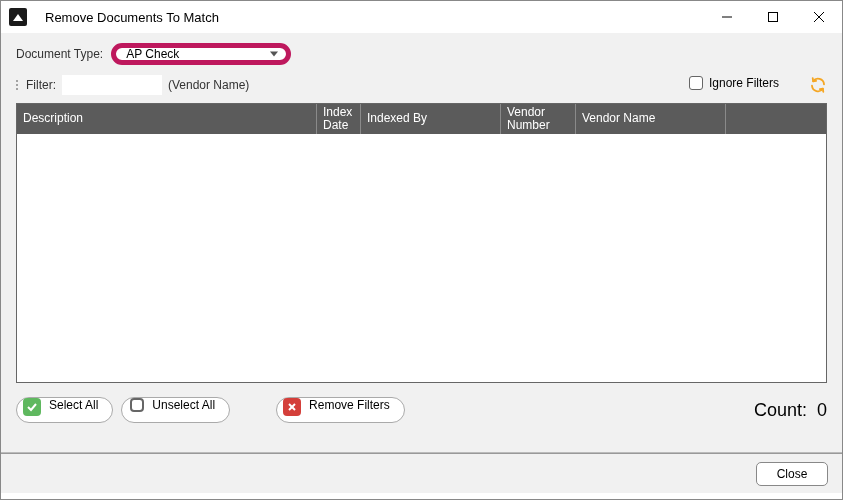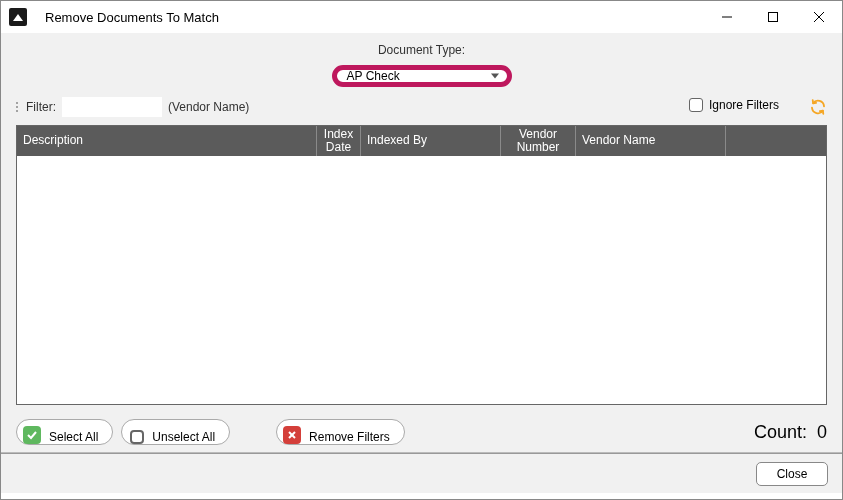--- a/index.html
+++ b/index.html
@@ -66,21 +66,20 @@
       background: #f1f1f1;
       padding: 10px 15px 0 15px;
       height: 420px;
       border-bottom: 1px solid #bbb;
     }
     .row {
       display: flex;
       align-items: center;
       margin-bottom: 10px;
       gap: 8px;
-      flex-direction: column;
     }
     .label {
       font-size: 12px;
       color: #333;
     }
     .combobox {
       position: relative;
       width: 180px;
       height: 22px;
       background: #fff;
@@ -151,21 +150,20 @@
       stroke-width: 2.5;
       fill: none;
       cursor: pointer;
     }
 
     
     .table-wrap {
       border: 1px solid #666;
       background: #fff;
       height: 280px;
-      text-align: center;
     }
     .thead {
       display: flex;
       background: #5b5b5b;
       color: #fff;
       height: 30px;
       align-items: stretch;
     }
     .th {
       padding: 2px 6px;
@@ -186,21 +184,21 @@
       align-items: center;
       justify-content: space-between;
       margin-top: 14px;
     }
     .btn-group {
       display: flex;
       gap: 8px;
     }
     .pill-btn {
       display: flex;
-      align-items: flex-end;
+      align-items: flex-start;
       gap: 8px;
       height: 26px;
       padding: 0 14px 0 6px;
       background: #fff;
       border: 1px solid #aaa;
       border-radius: 13px;
       cursor: pointer;
       font-size: 12px;
     }
     .pill-btn .icon {

